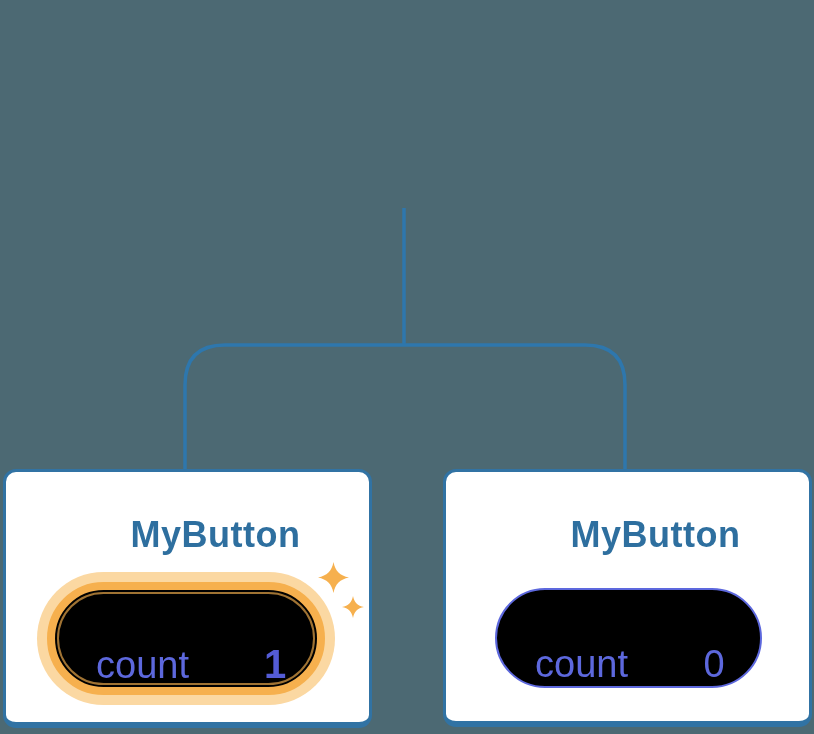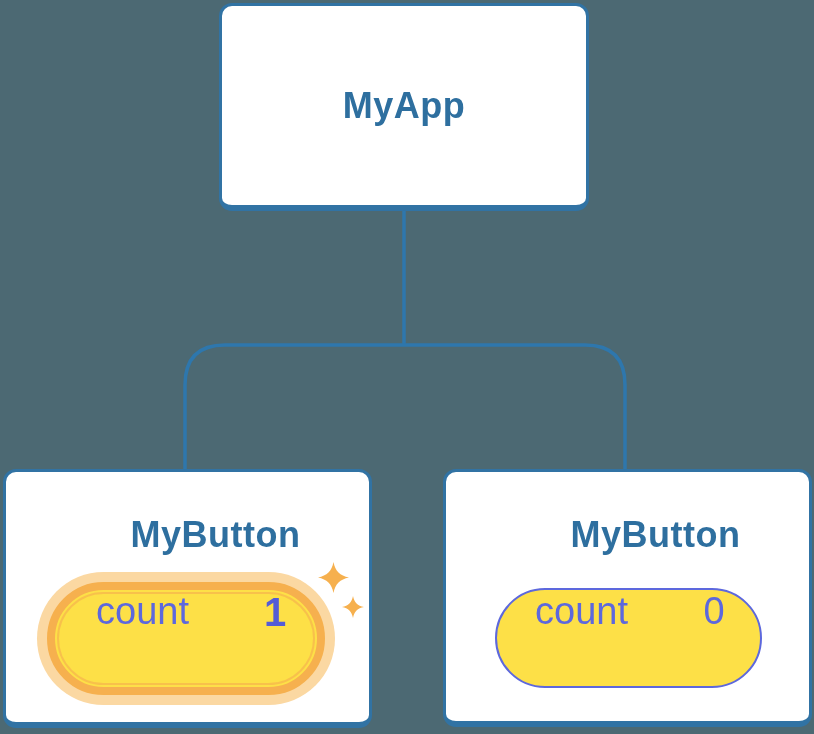--- a/index.html
+++ b/index.html
@@ -23,22 +23,22 @@
   .card-right{left:443px;top:469px;width:369px;height:258px;}
 
   .node-title{
     color:#2e6f9f;font-size:36px;font-weight:600;letter-spacing:.5px;
   }
   .child-title{
     position:absolute;left:0;top:42px;width:100%;text-align:center;margin-left:28px;
   }
 
   .pill{
-    position:absolute;box-sizing:border-box;background:#fde047;
-    display:flex;align-items:flex-start;border-radius:70px;
+    position:absolute;box-sizing:border-box;background:#000000;
+    display:flex;align-items:flex-end;border-radius:70px;
   }
   .pill-highlight{
     left:41px;top:110px;width:278px;height:113px;
     border:8px solid #f6b04e;
     box-shadow:0 0 0 10px #fbd8a2;
   }
   .pill-highlight::after{
     content:"";position:absolute;inset:2px;border-radius:60px;
     border:2px solid rgba(246,176,78,.65);pointer-events:none;
   }
@@ -65,23 +65,20 @@
 </head>
 <body>
 
 <div class="stage">
 
   <svg class="connectors" width="814" height="734" viewBox="0 0 814 734" fill="none">
     <path d="M404 208 V345" stroke="#2e77ad" stroke-width="3.5"></path>
     <path d="M185 474 V385 Q185 345 225 345 H585 Q625 345 625 385 V474" stroke="#2e77ad" stroke-width="3.5"></path>
   </svg>
 
-  <div class="card card-root">
-    <span class="node-title">MyApp</span>
-  </div>
 
   <div class="card card-left">
     <div class="node-title child-title">MyButton</div>
 
     <div class="pill pill-highlight">
       <div class="pill-cell pill-key-cell">
         <span class="state-key">count</span>
       </div>
       <div class="pill-divider"></div>
       <div class="pill-cell pill-value-cell">

